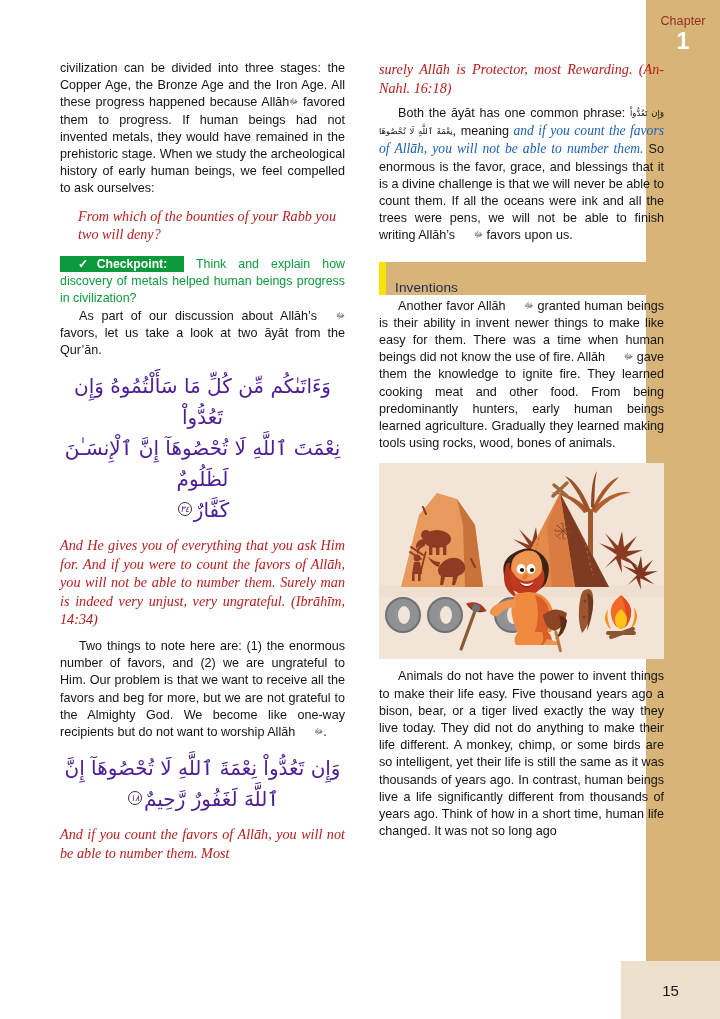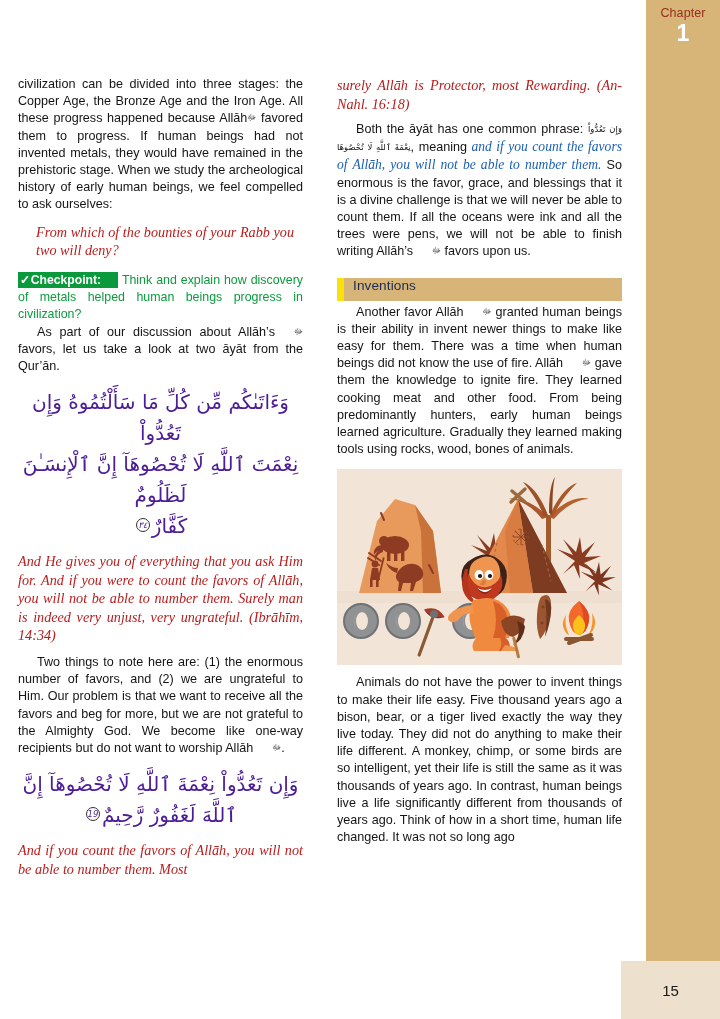--- a/index.html
+++ b/index.html
@@ -38,21 +38,21 @@
     right: 0;
     width: 74px;
     height: 62px;
     background: #d7b477;
     text-align: center;
     color: #9c2d1f;
   }
   .chapter-word {
     font-size: 12.5px;
     letter-spacing: .1px;
-    padding-top: 7px;
+    padding-top: 15px;
     color: #9a2c20;
     line-height: 1;
   }
   .chapter-num {
     font-size: 23px;
     font-weight: bold;
     color: #ffffff;
     line-height: 1.05;
     margin-top: 1px;
   }
@@ -66,22 +66,23 @@
     color: #1a1a1a;
     font-size: 15px;
     display: flex;
     align-items: center;
     justify-content: center;
   }
 
   
   .col {
     position: absolute;
-    top: 76px;
+    top: 60px;
     width: 285px;
+    margin-left: 42px;
   }
   .col-left  { left: 18px; }
   .col-right { left: 337px; }
 
   p.body {
     font-size: 12.6px;
     line-height: 17.2px;
     color: #141414;
     margin: 0 0 2px 0;
     text-align: justify;
@@ -127,32 +128,32 @@
     font-size: 12.4px;
     line-height: 17.4px;
     color: #0b9b3d;
     text-align: justify;
   }
   .checkpoint .cp-tag {
     background: #0a9a3c;
     color: #ffffff;
     font-weight: bold;
     font-size: 12.2px;
-    padding: 1px 17px 1px 2px;
+    padding: 1px 17px 1px 18px;
     white-space: nowrap;
   }
 
   
   .sec-head {
     margin: 17px 0 3px 0;
-    height: 23px;
+    height: 33px;
     background: #d7b477;
     border-left: 7px solid #fbe10a;
     display: flex;
-    align-items: flex-start;
+    align-items: flex-end;
     box-sizing: border-box;
   }
   .sec-head span {
     padding-left: 9px;
     font-size: 13.6px;
     color: #1e2a52;
     letter-spacing: .1px;
   }
 
   
@@ -231,21 +232,21 @@
       <div>نِعْمَتَ ٱللَّهِ لَا تُحْصُوهَآ إِنَّ ٱلْإِنسَـٰنَ لَظَلُومٌ</div>
       <div><span>كَفَّارٌ</span><span class="endmark">٣٤</span></div>
     </div>
 
     <p class="quote quote-block">And He gives you of everything that you ask Him for. And if you were to count the favors of Allāh, you will not be able to number them. Surely man is indeed very unjust, very ungrateful. (Ibrāhīm, 14:34)</p>
 
     <p class="body indent"><span>Two things to note here are: (1) the enormous number of favors, and (2) we are ungrateful to Him. Our problem is that we want to receive all the favors and beg for more, but we are not grateful to the Almighty God. We become like one-way recipients but do not want to worship Allāh<span class="allah-sym">ﷻ</span>.</span></p>
 
     <div class="ayah">
       <div>وَإِن تَعُدُّواْ نِعْمَةَ ٱللَّهِ لَا تُحْصُوهَآ إِنَّ</div>
-      <div><span>ٱللَّهَ لَغَفُورٌ رَّحِيمٌ</span><span class="endmark">19</span></div>
+      <div><span>ٱللَّهَ لَغَفُورٌ رَّحِيمٌ</span><span class="endmark">١٨</span></div>
     </div>
 
     <p class="quote quote-block">And if you count the favors of Allāh, you will not be able to number them. Most</p>
   </div>
 
   <div class="col col-right">
 
     <p class="quote quote-top">surely Allāh is Protector, most Rewarding. (An-Nahl. 16:18)</p>
 
     <p class="body indent"><span>Both the āyāt has one common phrase: </span><span class="ayah-inline">وَإِن تَعُدُّواْ نِعْمَةَ ٱللَّهِ لَا تُحْصُوهَا</span><span>, meaning </span><em style="font-family:'Liberation Serif',serif;color:#1b5fb4;font-size:13.6px;">and if you count the favors of Allāh, you will not be able to number them.</em><span> So enormous is the favor, grace, and blessings that it is a divine challenge is that we will never be able to count them. If all the oceans were ink and all the trees were pens, we will not be able to finish writing Allāh’s</span><span class="allah-sym">ﷻ</span><span> favors upon us.</span></p>

